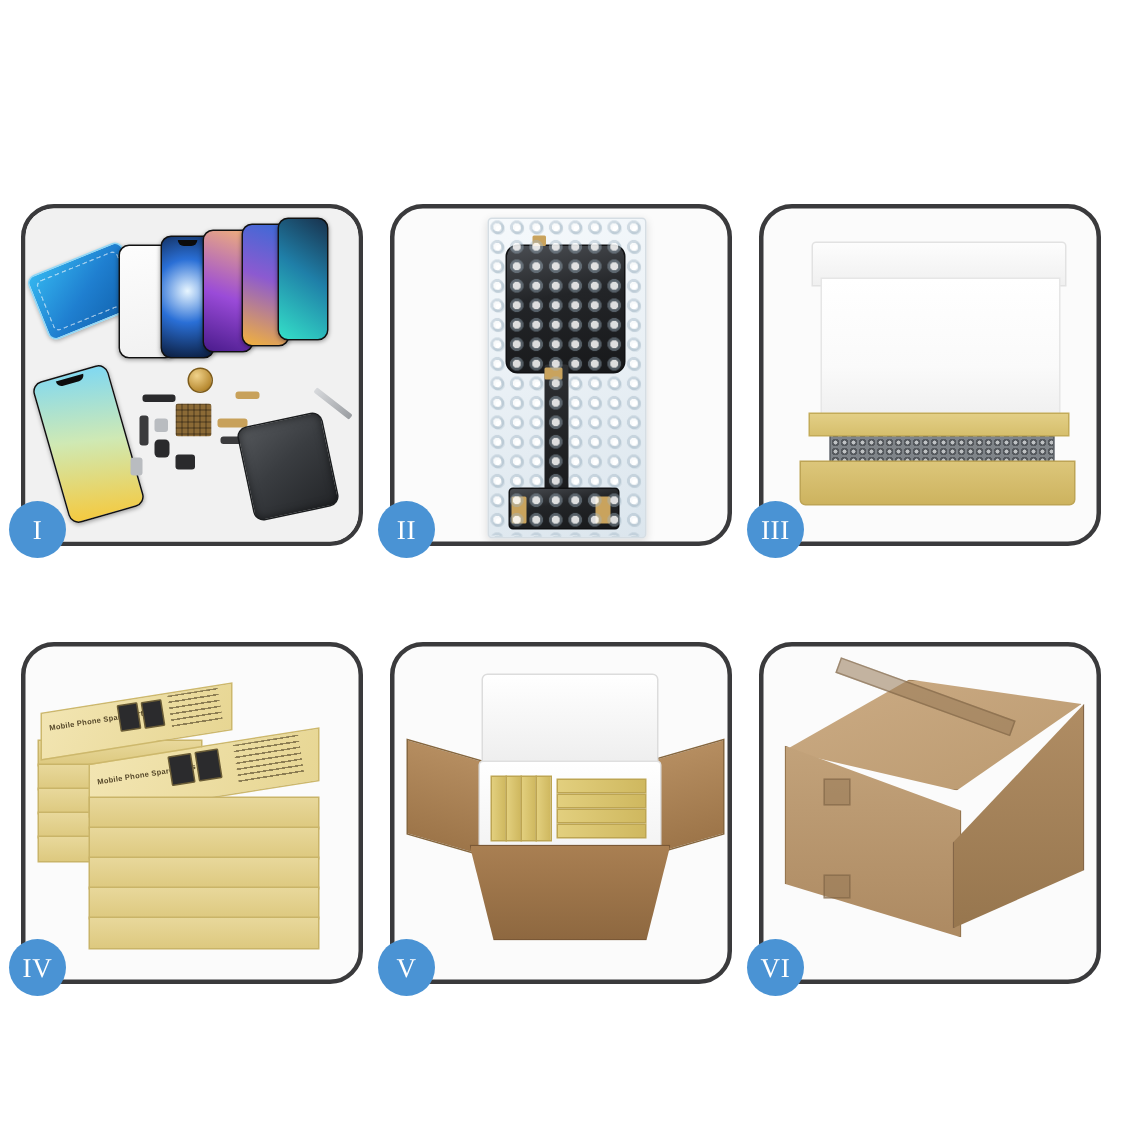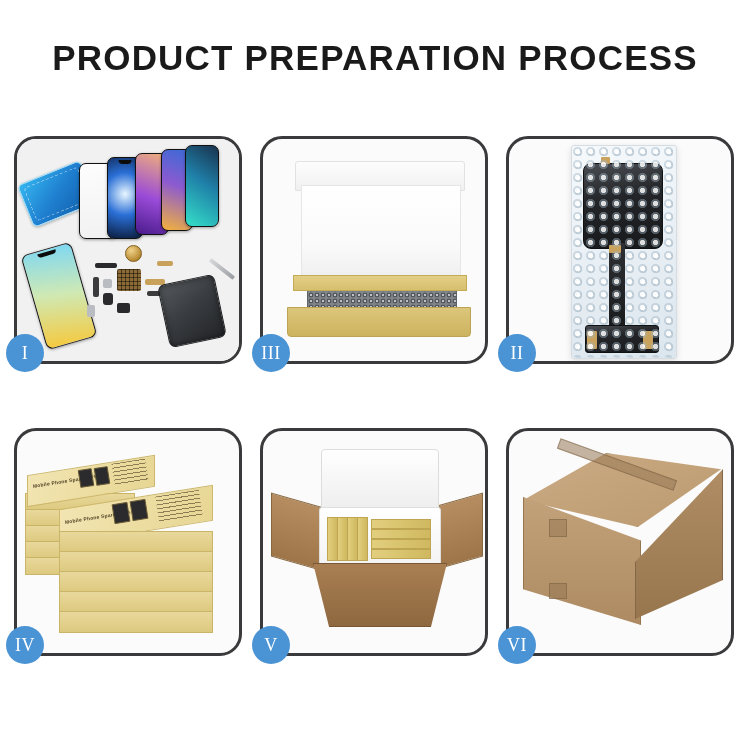--- a/index.html
+++ b/index.html
@@ -288,21 +288,20 @@
   .tape {
     position:absolute;
     background: rgba(150,120,85,.55);
     border:1px solid rgba(120,94,64,.5);
   }
 </style>
 </head>
 <body>
 
 <div class="header">
-  <h1 class="page-title">PRODUCT PREPARATION PROCESS</h1>
 </div>
 
 <div class="grid">
 
   <div class="panel panel-gray">
     <div class="panel-inner">
       <div class="scene">
 
         <div class="adhesive" style="left:6px; top:32px; width:66px; height:44px; transform:rotate(-22deg);"></div>
 
@@ -336,50 +335,50 @@
 
         <div class="tool" style="left:190px; top:128px; width:30px; height:4px; transform:rotate(38deg);"></div>
       </div>
     </div>
     <div class="step-badge">I</div>
   </div>
 
   <div class="panel">
     <div class="panel-inner">
       <div class="scene">
-        <div class="mailer-lid" style="left:32px; top:22px; width:168px; height:28px; border-radius:3px 3px 0 0;"></div>
-        <div class="foam-sheet" style="left:38px; top:46px; width:158px; height:98px;"></div>
-        <div class="graybubbles" style="left:44px; top:140px; width:148px; height:32px;"></div>
-        <div class="mailer-base" style="left:30px; top:136px; width:172px; height:14px;"></div>
-        <div class="mailer-base-front" style="left:24px; top:168px; width:182px; height:28px; border-radius:0 0 4px 4px;"></div>
-      </div>
-    </div>
-    <div class="step-badge">III</div>
-  </div>
-
-  <div class="panel">
-    <div class="panel-inner">
-      <div class="scene">
         <div class="bubblebag" style="left:62px; top:6px; width:104px; height:212px;"></div>
         <div class="screenpart" style="left:74px; top:24px; width:78px; height:84px;"></div>
         <div class="goldtab" style="left:92px; top:18px; width:9px; height:7px;"></div>
         <div class="flexcable" style="left:100px; top:104px; width:16px; height:90px;"></div>
         <div class="goldtab" style="left:100px; top:106px; width:12px; height:8px;"></div>
         <div class="screenpart" style="left:76px; top:186px; width:72px; height:26px; border-radius:3px;"></div>
         <div class="goldtab" style="left:78px; top:192px; width:10px; height:18px;"></div>
         <div class="goldtab" style="left:134px; top:192px; width:10px; height:18px;"></div>
         <div class="bubble-overlay" style="left:62px; top:6px; width:104px; height:212px; right:auto; bottom:auto; position:absolute;"></div>
       </div>
     </div>
     <div class="step-badge">II</div>
   </div>
 
   <div class="panel">
     <div class="panel-inner">
       <div class="scene">
+        <div class="mailer-lid" style="left:32px; top:22px; width:168px; height:28px; border-radius:3px 3px 0 0;"></div>
+        <div class="foam-sheet" style="left:38px; top:46px; width:158px; height:98px;"></div>
+        <div class="graybubbles" style="left:44px; top:140px; width:148px; height:32px;"></div>
+        <div class="mailer-base" style="left:30px; top:136px; width:172px; height:14px;"></div>
+        <div class="mailer-base-front" style="left:24px; top:168px; width:182px; height:28px; border-radius:0 0 4px 4px;"></div>
+      </div>
+    </div>
+    <div class="step-badge">III</div>
+  </div>
+
+  <div class="panel">
+    <div class="panel-inner">
+      <div class="scene">
 
         <div class="kbox" style="left:8px; top:62px; width:108px; height:16px;"></div>
         <div class="kbox" style="left:8px; top:78px; width:108px; height:16px;"></div>
         <div class="kbox" style="left:8px; top:94px; width:108px; height:16px;"></div>
         <div class="kbox" style="left:8px; top:110px; width:108px; height:16px;"></div>
         <div class="kbox" style="left:8px; top:126px; width:108px; height:16px;"></div>
 
         <div class="kbox-top" style="left:10px; top:34px; width:126px; height:30px; transform:skewY(-9deg);"></div>
         <div class="klabel" style="left:16px; top:52px; transform:rotate(-9deg); transform-origin:left center;">Mobile Phone Spare Parts</div>
         <div class="kswatch" style="left:62px; top:38px; width:12px; height:16px; transform:rotate(-9deg);"></div>

